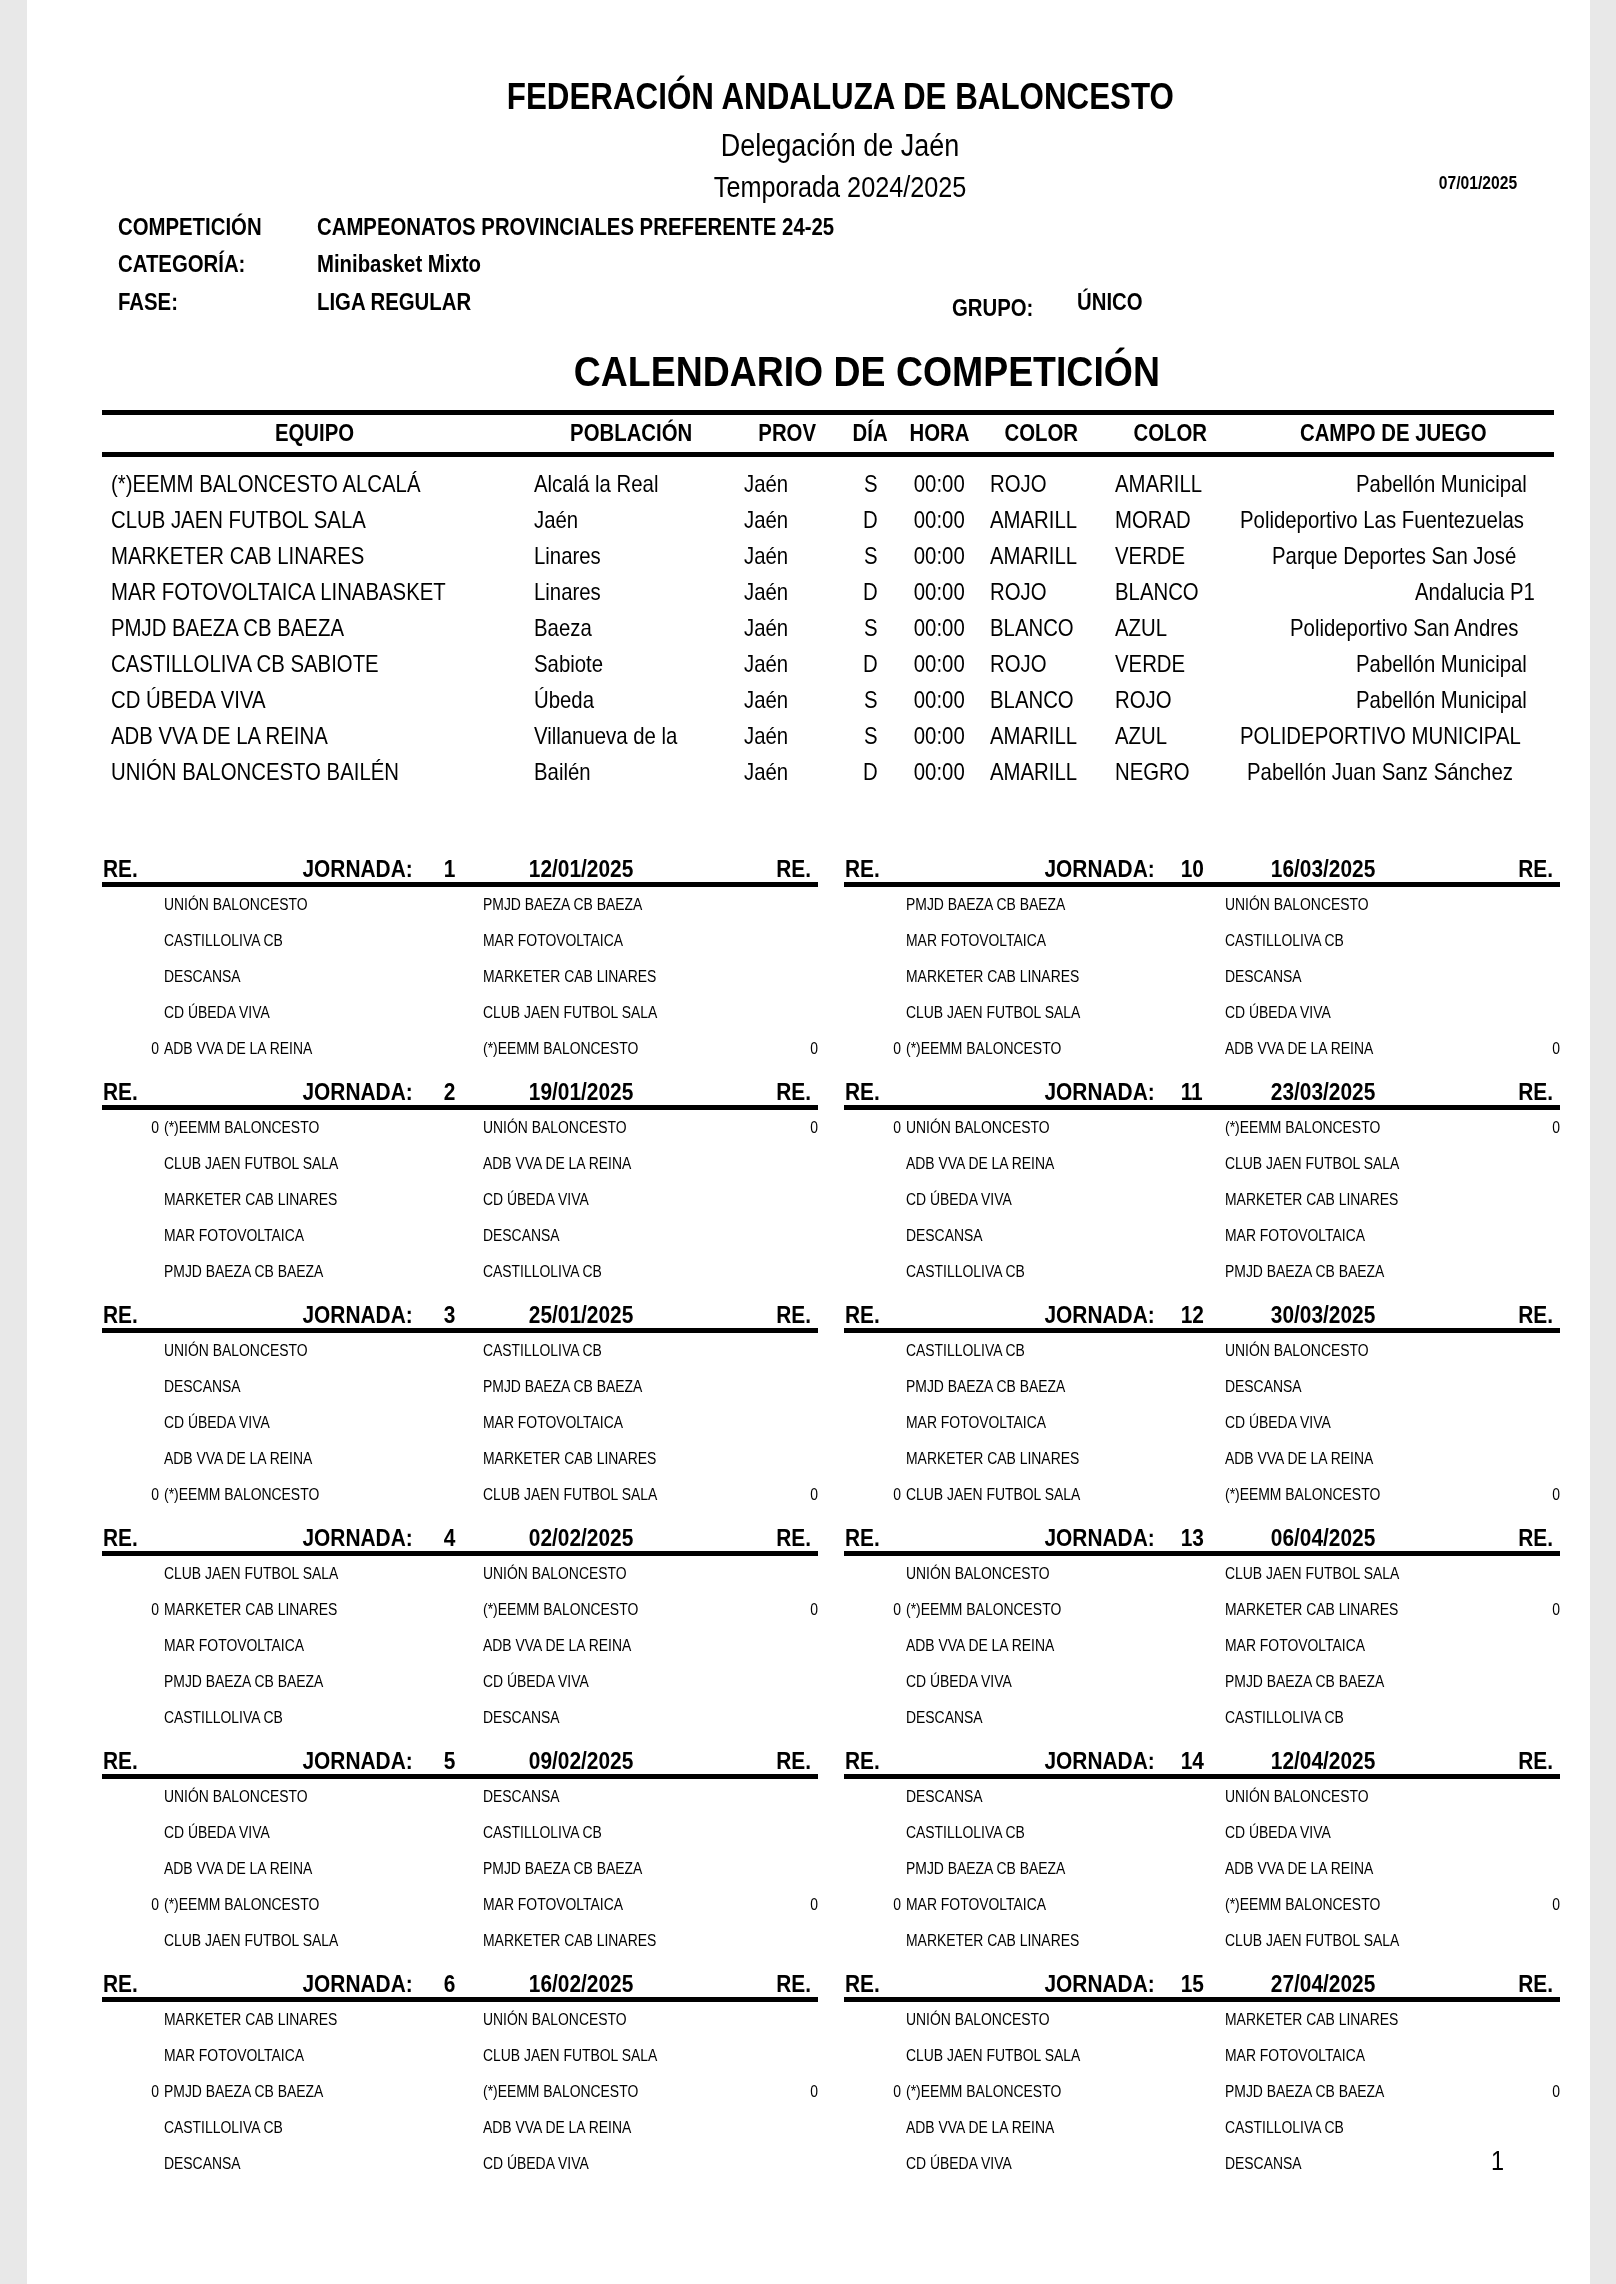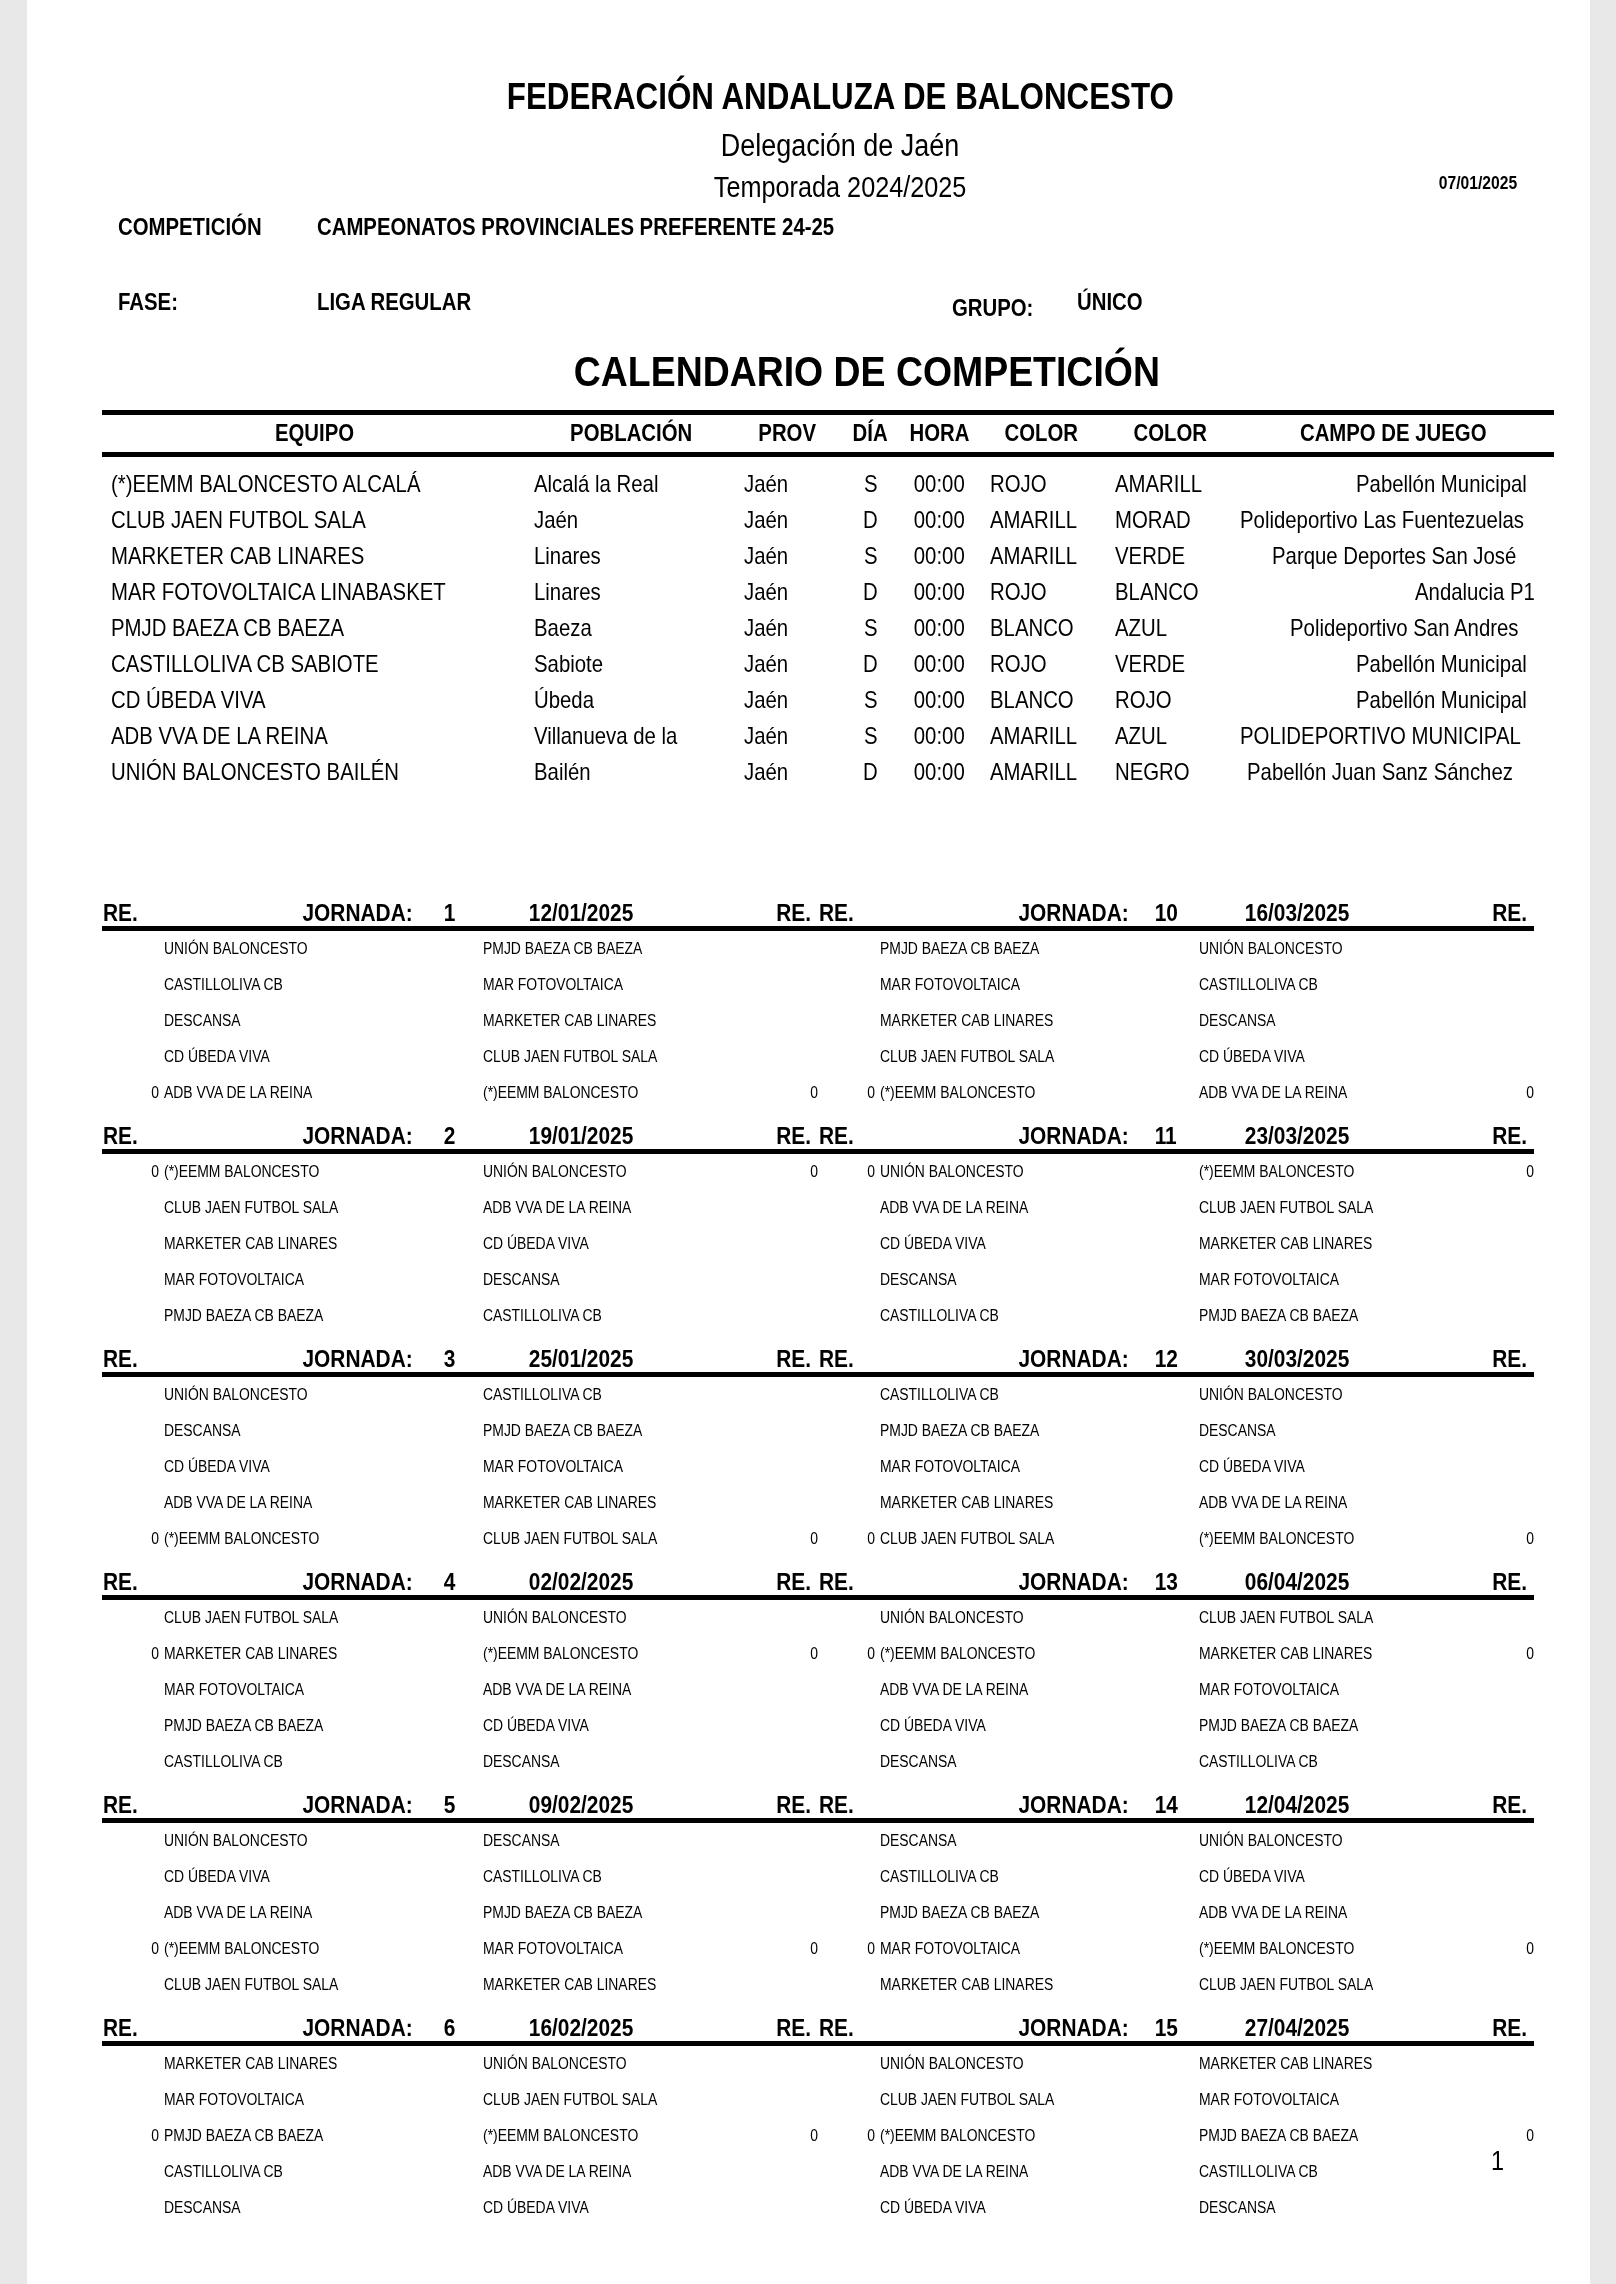--- a/index.html
+++ b/index.html
@@ -45,22 +45,22 @@
   .c-equipo{width:426px;} .c-poblacion{width:208px;} .c-prov{width:104px;}
   .c-dia{width:62px;} .c-hora{width:75px;} .c-color1{width:130px;}
   .c-color2{width:127px;} .c-campo{width:319px;}
   .td.c-equipo{padding-left:9.8px;} .td.c-poblacion{padding-left:6.5px;}
   .td.c-prov{padding-left:8.5px;}
   .td.c-dia,.td.c-hora{text-align:center;}
   .td.c-color1{padding-left:13px;} .td.c-color2{padding-left:8.5px;}
   .td.c-campo{padding-left:6.5px;text-align:right;}
 
   .rounds{position:absolute;top:856px;left:75px;width:1458px;
-          display:grid;grid-template-columns:716px 716px;
-          grid-auto-rows:223px;grid-auto-flow:row;margin-top:44px;}
+          display:grid;grid-template-columns:716px 716px;column-gap:26px;
+          grid-auto-rows:223px;grid-auto-flow:row;}
   .round-header{position:relative;height:26px;line-height:26px;
                 border-bottom:5.9px solid #000;font-size:24px;font-weight:bold;}
   .rh-re-left{position:absolute;left:1.3px;top:0;}
   .rh-label{position:absolute;left:0;top:0;width:311px;text-align:right;}
   .rh-num{position:absolute;left:311px;top:0;width:75px;text-align:center;}
   .rh-date{position:absolute;left:385px;top:0;width:189px;text-align:center;}
   .rh-re-right{position:absolute;right:6.5px;top:0;}
   .round-body{padding-top:0;}
   .match{display:flex;align-items:center;height:36px;font-size:16px;}
   .m-score-l{width:57px;text-align:right;box-sizing:border-box;}
@@ -85,20 +85,24 @@
     <span class="sx ox-c">Temporada 2024/2025</span>
   </div>
   <div class="doc-date">
     <span class="sx ox-r">07/01/2025</span>
   </div>
 
   <div class="meta-row m-comp">
     <span class="meta-label"><span class="sx ox-l">COMPETICIÓN</span></span>
     <span class="meta-value"><span class="sx ox-l">CAMPEONATOS PROVINCIALES PREFERENTE 24-25</span></span>
   </div>
+  <div class="meta-row m-cat">
+    <span class="meta-label"><span class="sx ox-l">CATEGORÍA:</span></span>
+    <span class="meta-value"><span class="sx ox-l">Minibasket Mixto</span></span>
+  </div>
   <div class="meta-row m-fase">
     <span class="meta-label"><span class="sx ox-l">FASE:</span></span>
     <span class="meta-value"><span class="sx ox-l">LIGA REGULAR</span></span>
     <span class="grupo-label"><span class="sx ox-l">GRUPO:</span></span>
     <span class="grupo-value"><span class="sx ox-l">ÚNICO</span></span>
   </div>
 
   <div class="cal-title">
     <span class="sx ox-c">CALENDARIO DE COMPETICIÓN</span>
   </div>

